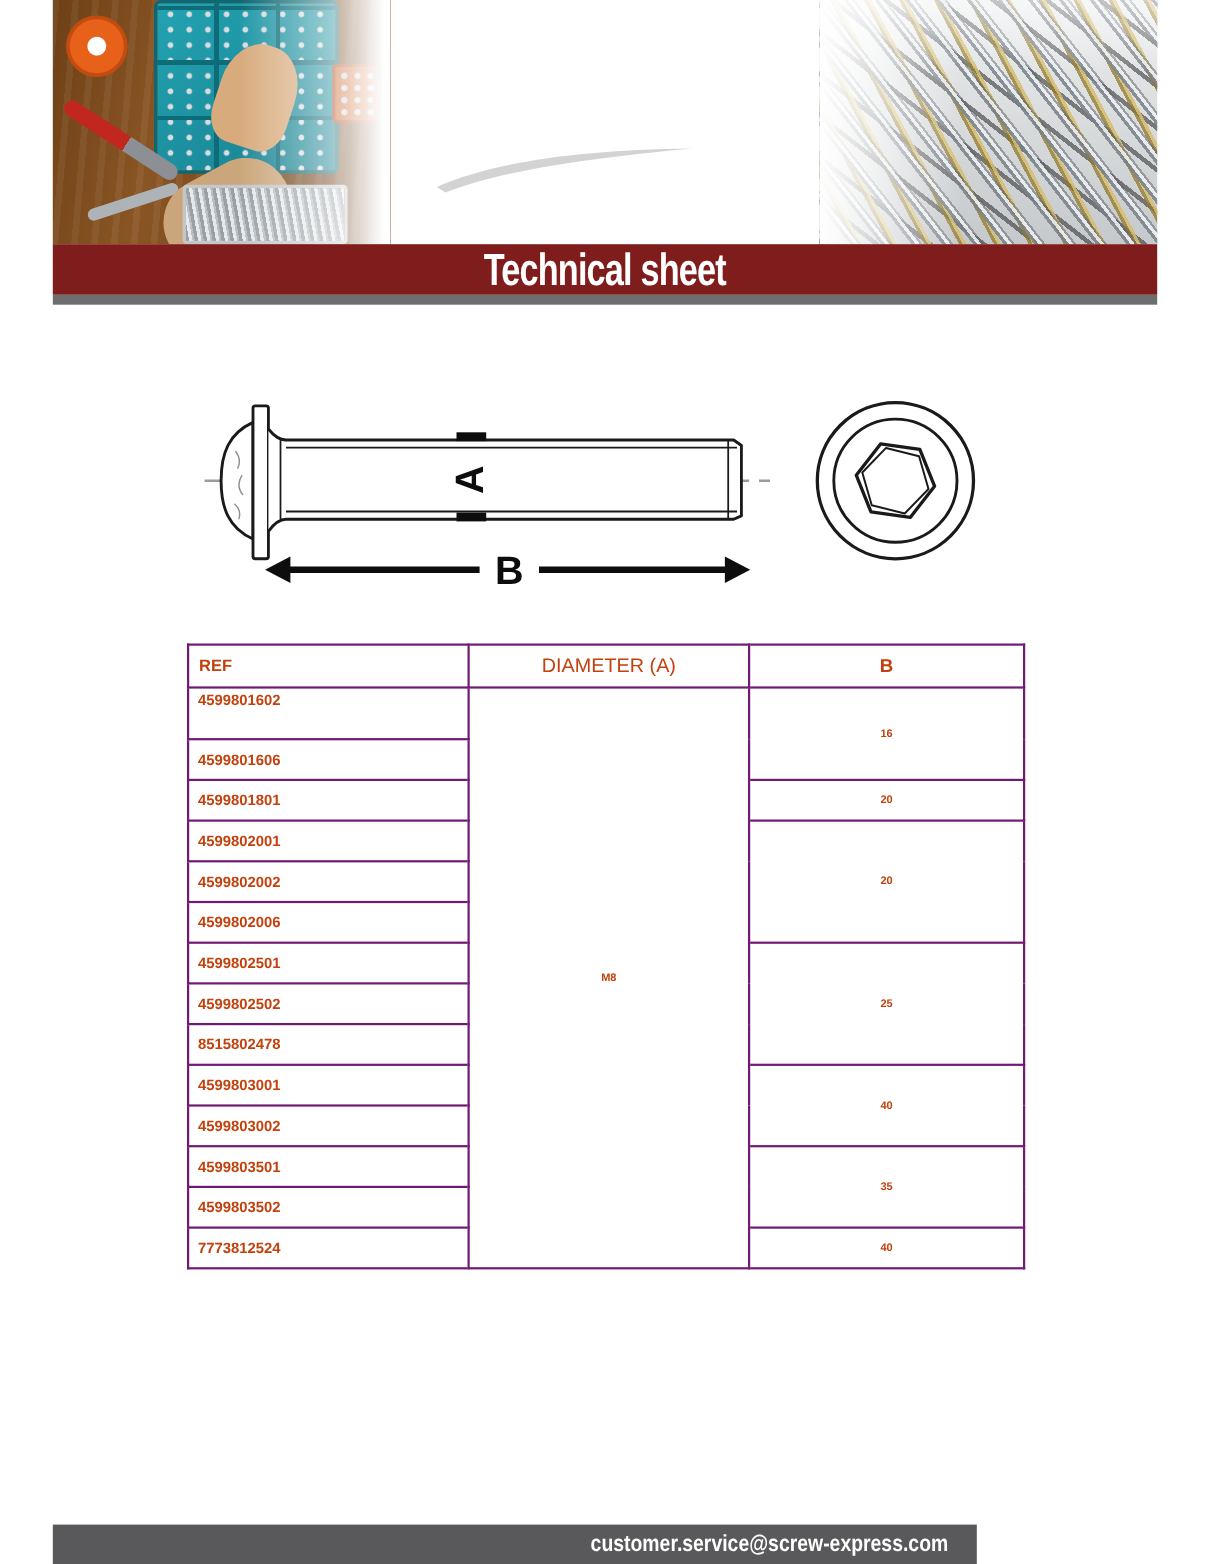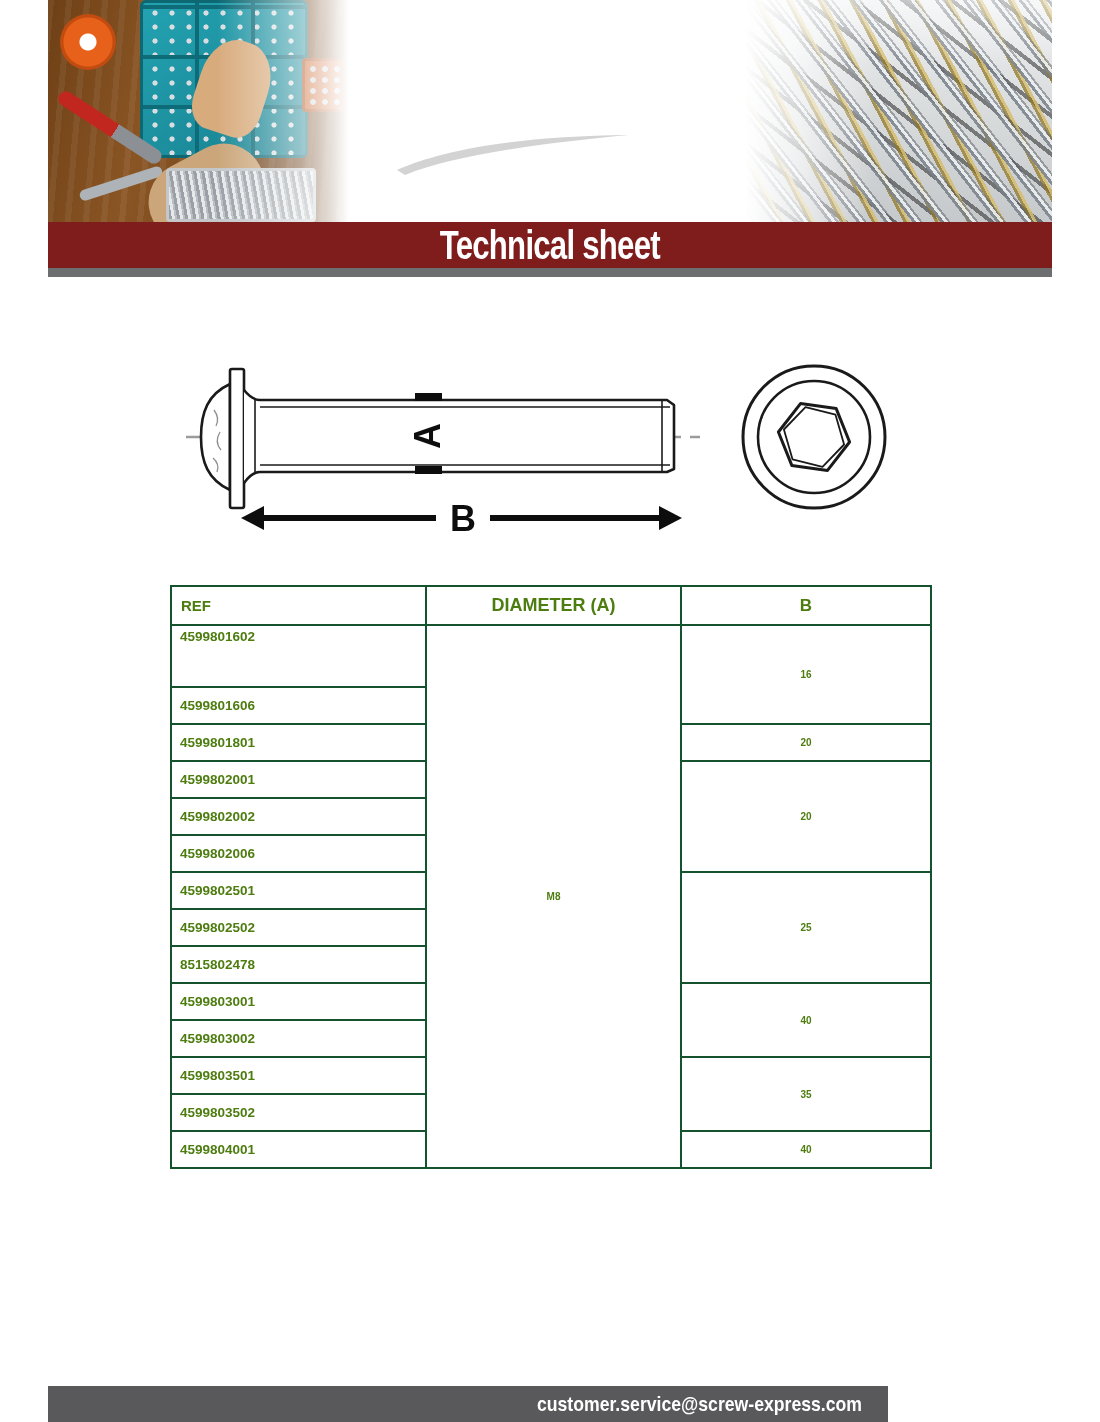--- a/index.html
+++ b/index.html
@@ -70,27 +70,27 @@
   .banner-title { color:#ffffff; font-size:41px; font-weight:bold; line-height:46px;
     display:inline-block; transform:scaleX(.76); transform-origin:center; letter-spacing:-1px; }
   .banner-strip { position:absolute; left:48px; top:268px; width:1004px; height:9px; background:#6d6e70; }
 
   
   .diagram { position:absolute; left:168px; top:340px; }
 
   
   .sheet-table { position:absolute; left:170px; top:585px; width:760px;
     border-collapse:collapse; table-layout:fixed; }
-  .sheet-table th, .sheet-table td { border:2px solid #14532d; background:#fff; color:#4d7c0f; }
+  .sheet-table th, .sheet-table td { border:2px solid #701a75; background:#fff; color:#c2410c; }
   .sheet-table th { height:39px; }
   th.ref-h { text-align:left; padding-left:9px; font-size:15px; }
-  th.dia-h { font-weight:bold; font-size:18px; }
+  th.dia-h { font-weight:normal; font-size:18px; }
   th.b-h { font-size:17px; }
   td.ref-cell { font-weight:bold; font-size:13.5px; padding-left:8px; height:37px; }
-  tr.first-row td.ref-cell { height:62px; vertical-align:top; padding-top:3px; }
+  tr.first-row td.ref-cell { height:47px; vertical-align:top; padding-top:3px; }
   td.dia-cell, td.b-cell { text-align:center; font-weight:bold; font-size:10px; }
 
   
   .footer-bar { position:absolute; left:48px; top:1386px; width:840px; height:36px;
     background:#59595b; text-align:right; }
   .footer-email { color:#ffffff; font-size:21px; font-weight:bold; line-height:36px;
     display:inline-block; margin-right:26px; transform:scaleX(.84); transform-origin:right center; }
 </style>
 </head>
 <body>
@@ -206,21 +206,21 @@
         <td class="ref-cell">4599803002</td>
       </tr>
       <tr>
         <td class="ref-cell">4599803501</td>
         <td class="b-cell" rowspan="2">35</td>
       </tr>
       <tr>
         <td class="ref-cell">4599803502</td>
       </tr>
       <tr>
-        <td class="ref-cell">4599804001</td>
+        <td class="ref-cell">7773812524</td>
         <td class="b-cell" rowspan="1">40</td>
       </tr>
     </tbody>
 </table>
 
 <div class="footer-bar">
   <span class="footer-email">customer.service@screw-express.com</span>
 </div>
 
 </body></html>

